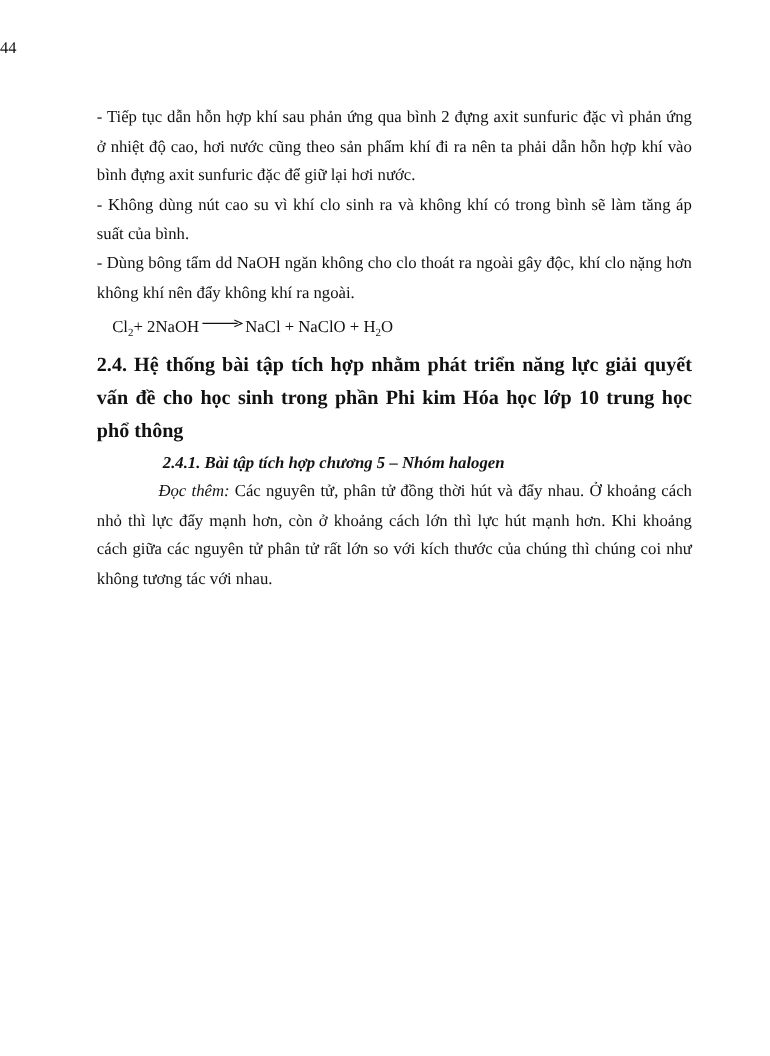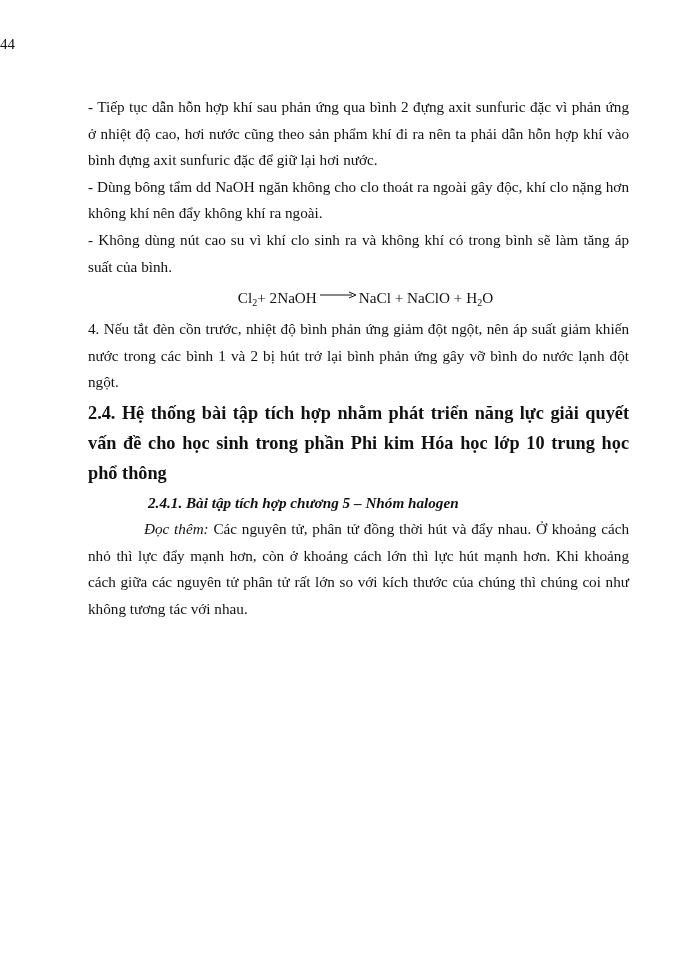--- a/index.html
+++ b/index.html
@@ -11,21 +11,21 @@
     .page-num {
       position: absolute; top: 36px; left: 0; width: 700px; text-align: left;
       font-size: 15px;
     }
     .content {
       position: absolute; top: 94px; left: 88px; width: 541px;
       font-size: 15.2px; line-height: 26.6px;
     }
     .p { margin: 0; text-align: justify; }
     .eq {
-      text-align: center; margin: 4px 0 4px 0; font-size: 15.2px; line-height: 28px;
+      margin: 4px 0 4px 0; font-size: 15.2px; line-height: 28px;
       padding-left: 14px;
     }
     .eq sub { font-size: 10px; vertical-align: -3px; line-height: 0; }
     .arrow { display: inline-block; width: 38px; position: relative; top: -4px; margin: 0 2px; }
     .h2 {
       margin: 2px 0 0 0; font-weight: bold; font-size: 18.3px; line-height: 30px;
       text-align: justify; text-align-last: left;
     }
     .h3 {
       margin: 2px 0 0 0; font-weight: bold; font-style: italic; font-size: 15.2px;
@@ -35,30 +35,29 @@
     b.lead { font-weight: bold; }
     i.lead { font-style: italic; }
   </style>
 </head>
 <body>
 
 <div class="page-num">44</div>
 
 <div class="content">
   <p class="p">- Tiếp tục dẫn hỗn hợp khí sau phản ứng qua bình 2 đựng axit sunfuric đặc vì phản ứng ở nhiệt độ cao, hơi nước cũng theo sản phẩm khí đi ra nên ta phải dẫn hỗn hợp khí vào bình đựng axit sunfuric đặc để giữ lại hơi nước.</p>
+  <p class="p">- Không dùng nút cao su vì khí clo sinh ra và không khí có trong bình sẽ làm tăng áp suất của bình.</p>
   <p class="p">- Dùng bông tẩm dd NaOH ngăn không cho clo thoát ra ngoài gây độc, khí clo nặng hơn không khí nên đẩy không khí ra ngoài.</p>
-  <p class="p">- Không dùng nút cao su vì khí clo sinh ra và không khí có trong bình sẽ làm tăng áp suất của bình.</p>
 
   <div class="eq">
     <span>Cl</span><sub>2</sub><span>+ 2NaOH</span><span class="arrow"><svg width="38" height="8" viewBox="0 0 38 8">
           <line x1="1" y1="4" x2="33" y2="4" stroke="#111" stroke-width="1"></line>
           <path d="M30 1 L37 4 L30 7" fill="none" stroke="#111" stroke-width="1"></path>
         </svg></span><span>NaCl + NaClO + H</span><sub>2</sub><span>O</span>
   </div>
 
-  <p class="p">4. Nếu tắt đèn cồn trước, nhiệt độ bình phản ứng giảm đột ngột, nên áp suất giảm khiến nước trong các bình 1 và 2 bị hút trở lại bình phản ứng gây vỡ bình do nước lạnh đột ngột.</p>
 
   <h2 class="h2">2.4. Hệ thống bài tập tích hợp nhằm phát triển năng lực giải quyết vấn đề cho học sinh trong phần Phi kim Hóa học lớp 10 trung học phổ thông</h2>
   <h3 class="h3">2.4.1. Bài tập tích hợp chương 5 – Nhóm halogen</h3>
 
 
   <p class="p indent"><i class="lead">Đọc thêm:</i><span> Các nguyên tử, phân tử đồng thời hút và đẩy nhau. Ở khoảng cách nhỏ thì lực đẩy mạnh hơn, còn ở khoảng cách lớn thì lực hút mạnh hơn. Khi khoảng cách giữa các nguyên tử phân tử rất lớn so với kích thước của chúng thì chúng coi như không tương tác với nhau.</span></p>
 </div>
 
 </body></html>

